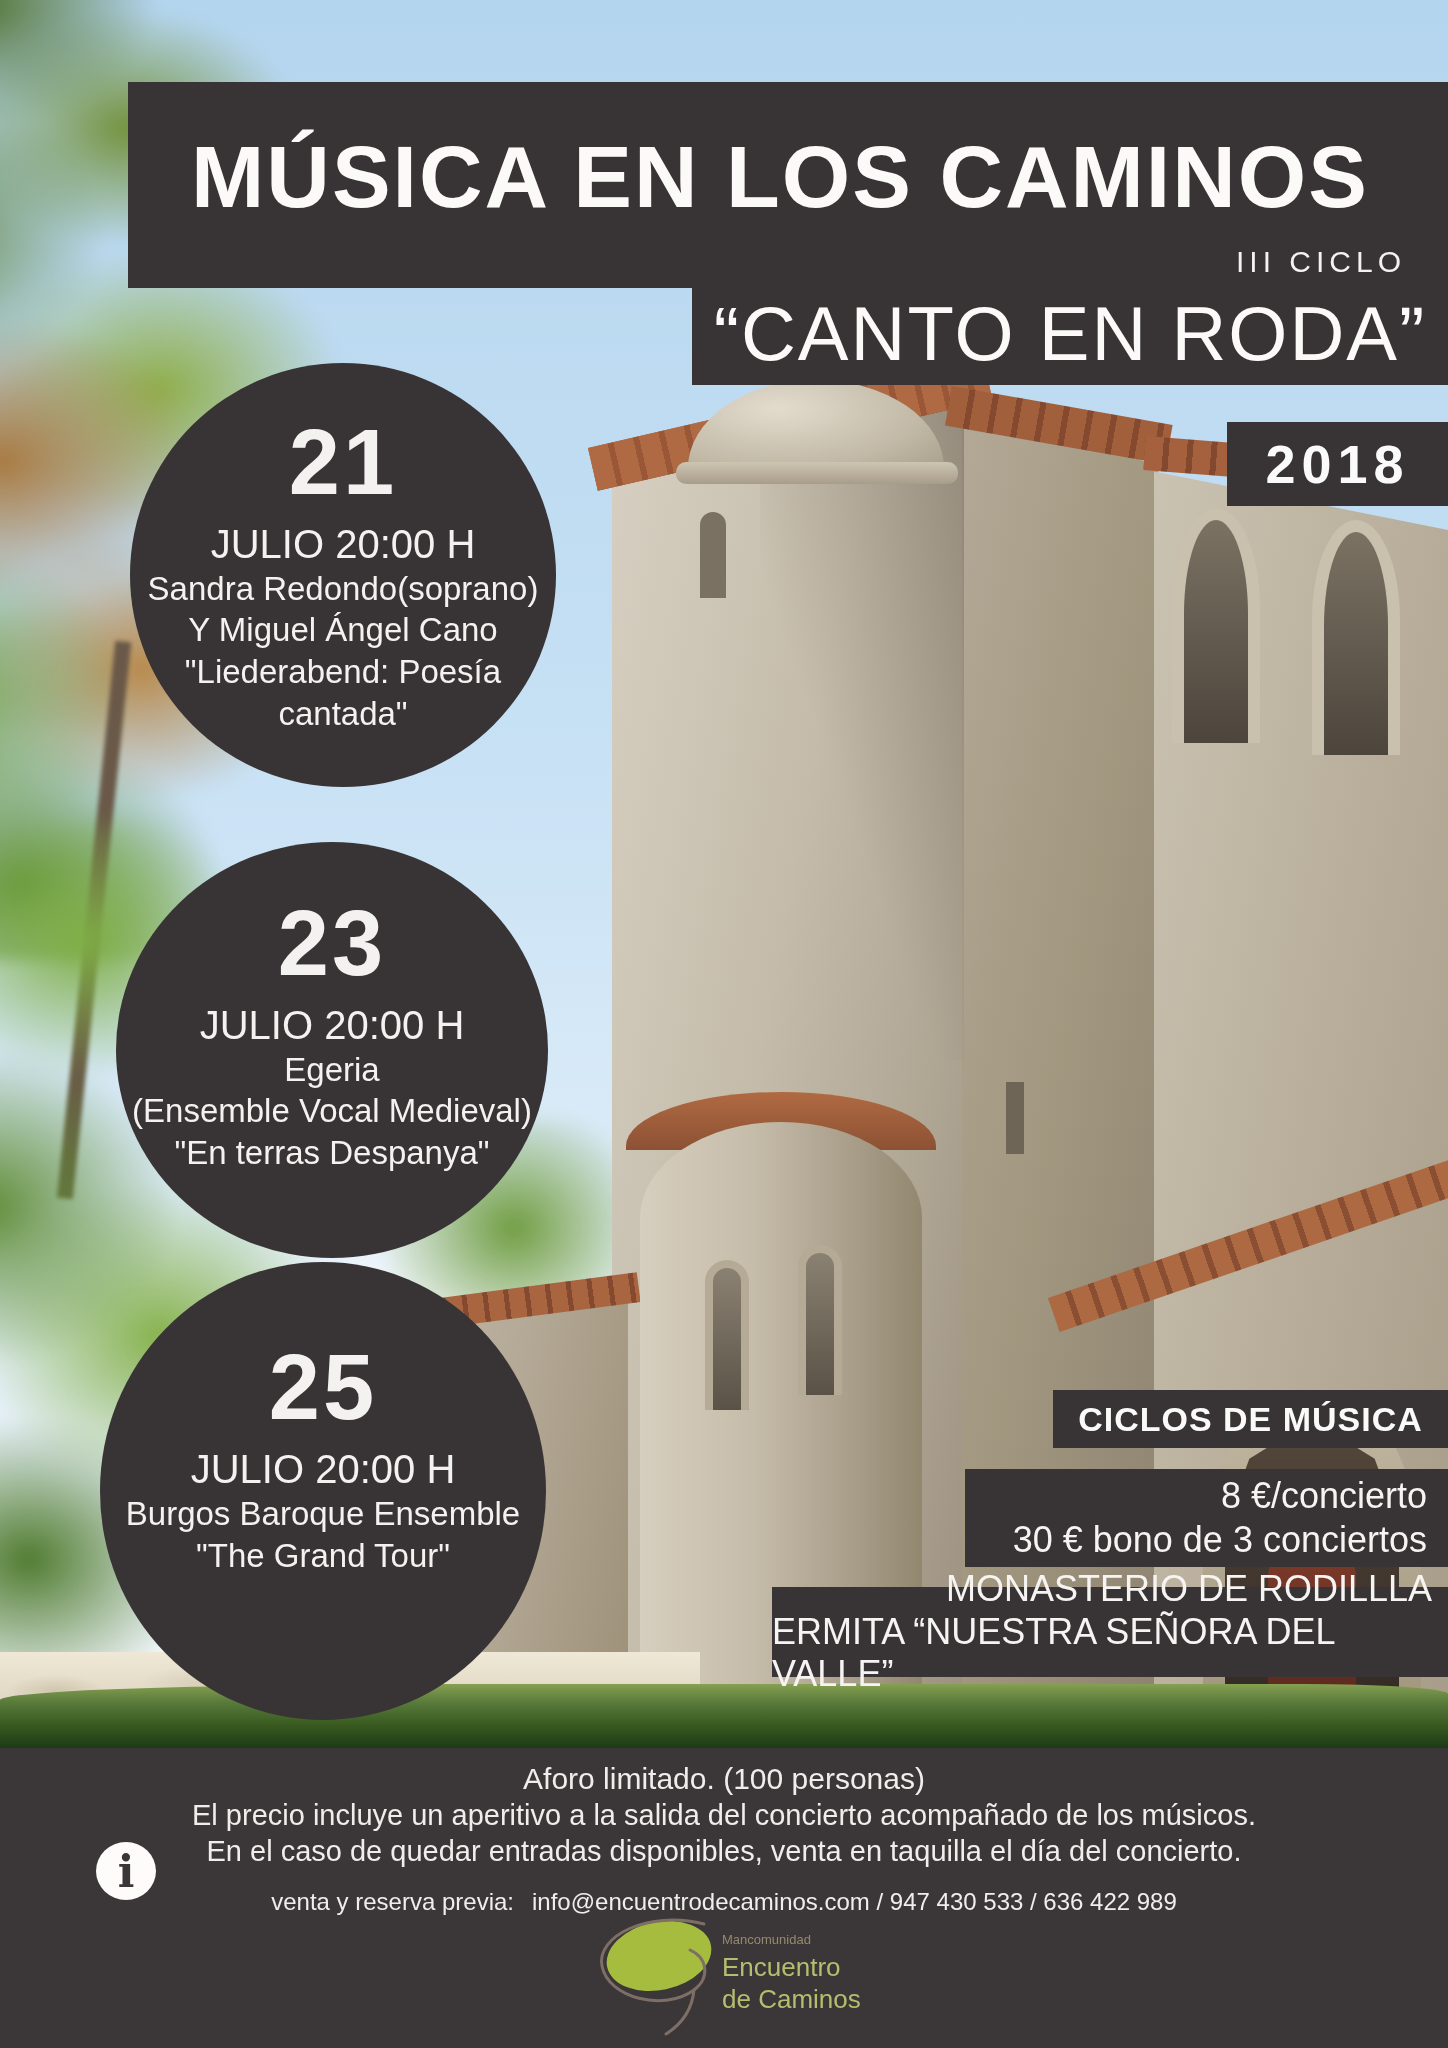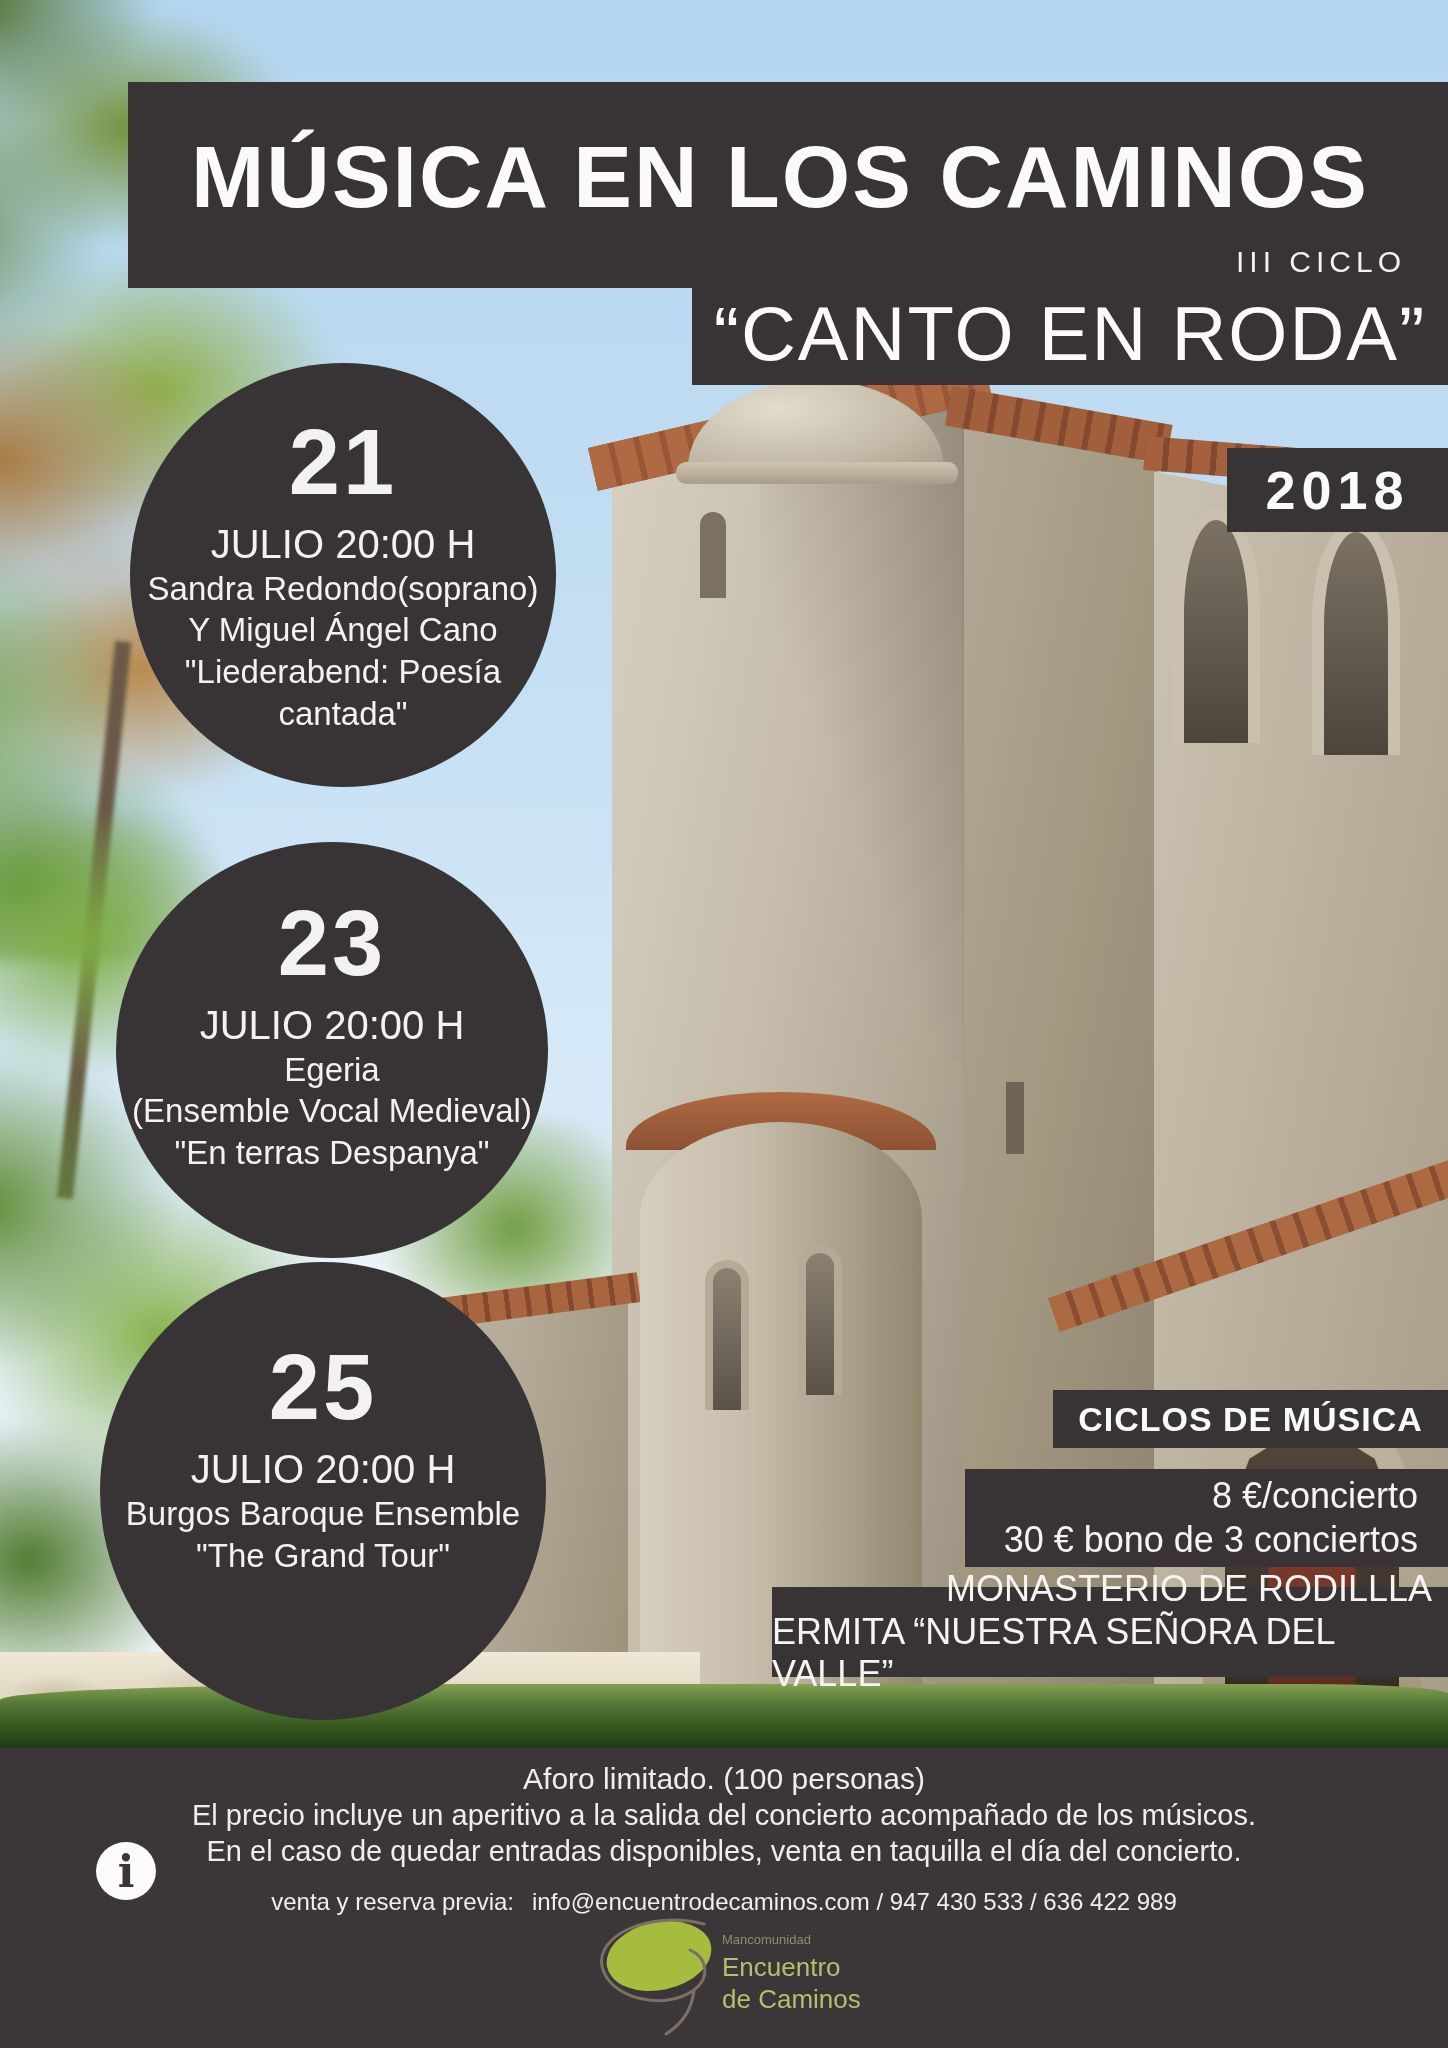--- a/index.html
+++ b/index.html
@@ -95,37 +95,37 @@
   .banner-title { left:128px; top:82px; width:1320px; height:206px; background:#383435;
     display:flex; flex-direction:column; justify-content:center; align-items:center;
     padding-right:16px; padding-bottom:16px; }
   .title-text { font-size:88px; letter-spacing:2px; color:#fbfaf8; white-space:nowrap; }
   .cycle-text { position:absolute; right:42px; bottom:9px; font-size:30px; letter-spacing:5px; color:#f3f2f0; }
   .banner-sub { left:692px; top:282px; width:756px; height:103px; background:#383435;
     display:flex; align-items:center; justify-content:center; }
   .sub-text { font-size:76px; letter-spacing:2px; color:#fbfaf8; white-space:nowrap; }
   .year-badge { left:1227px; top:422px; width:221px; height:84px; background:#383435;
     display:flex; align-items:center; justify-content:center;
-    font-weight:700; font-size:54px; letter-spacing:6px; color:#fafafa;margin-top:26px; }
+    font-weight:700; font-size:54px; letter-spacing:6px; color:#fafafa; }
 
   .circle { border-radius:50%; background:#383435; color:#f3f2f1; display:flex; flex-direction:column;
     align-items:center; justify-content:center; text-align:center; }
   .c1 { left:130px; top:363px; width:426px; height:424px; }
   .c2 { left:116px; top:842px; width:432px; height:416px; padding-bottom:30px; }
   .c3 { left:100px; top:1262px; width:446px; height:458px; padding-bottom:64px; }
   .day { font-weight:700; font-size:92px; line-height:1; letter-spacing:3px; }
   .when { font-size:40px; margin-top:12px; line-height:1.2; }
   .eline { font-size:33px; line-height:1.26; white-space:nowrap; }
 
   .box-ciclos { left:1053px; top:1390px; width:395px; height:58px; background:#383435;
     display:flex; align-items:center; justify-content:center;
     font-weight:700; font-size:34px; letter-spacing:1px; color:#fafaf9; }
   .box-price { left:965px; top:1469px; width:483px; height:98px; background:#383435;
     display:flex; flex-direction:column; justify-content:center; align-items:flex-end;
-    padding-right:30px; font-size:36px; line-height:1.22; color:#f5f4f2; }
+    padding-right:21px; font-size:36px; line-height:1.22; color:#f5f4f2; }
   .box-venue { left:772px; top:1587px; width:676px; height:90px; background:#383435;
     display:flex; flex-direction:column; justify-content:center; align-items:flex-end;
     padding-right:16px; font-size:36px; line-height:1.18; color:#f5f4f2; }
 
   .footer { left:0; top:1748px; width:1448px; height:300px; background:#3b3738; color:#efeeec; text-align:center; }
   .f-cap { padding-top:14px; font-size:30px; }
   .f-note { font-size:29px; line-height:1.1; margin-top:4px; }
   .f-contact { margin-top:20px; font-size:24px; }
   .f-contact .gap { display:inline-block; width:18px; }
   .info-badge { position:absolute; left:96px; top:94px; width:60px; height:58px; border-radius:50%;

